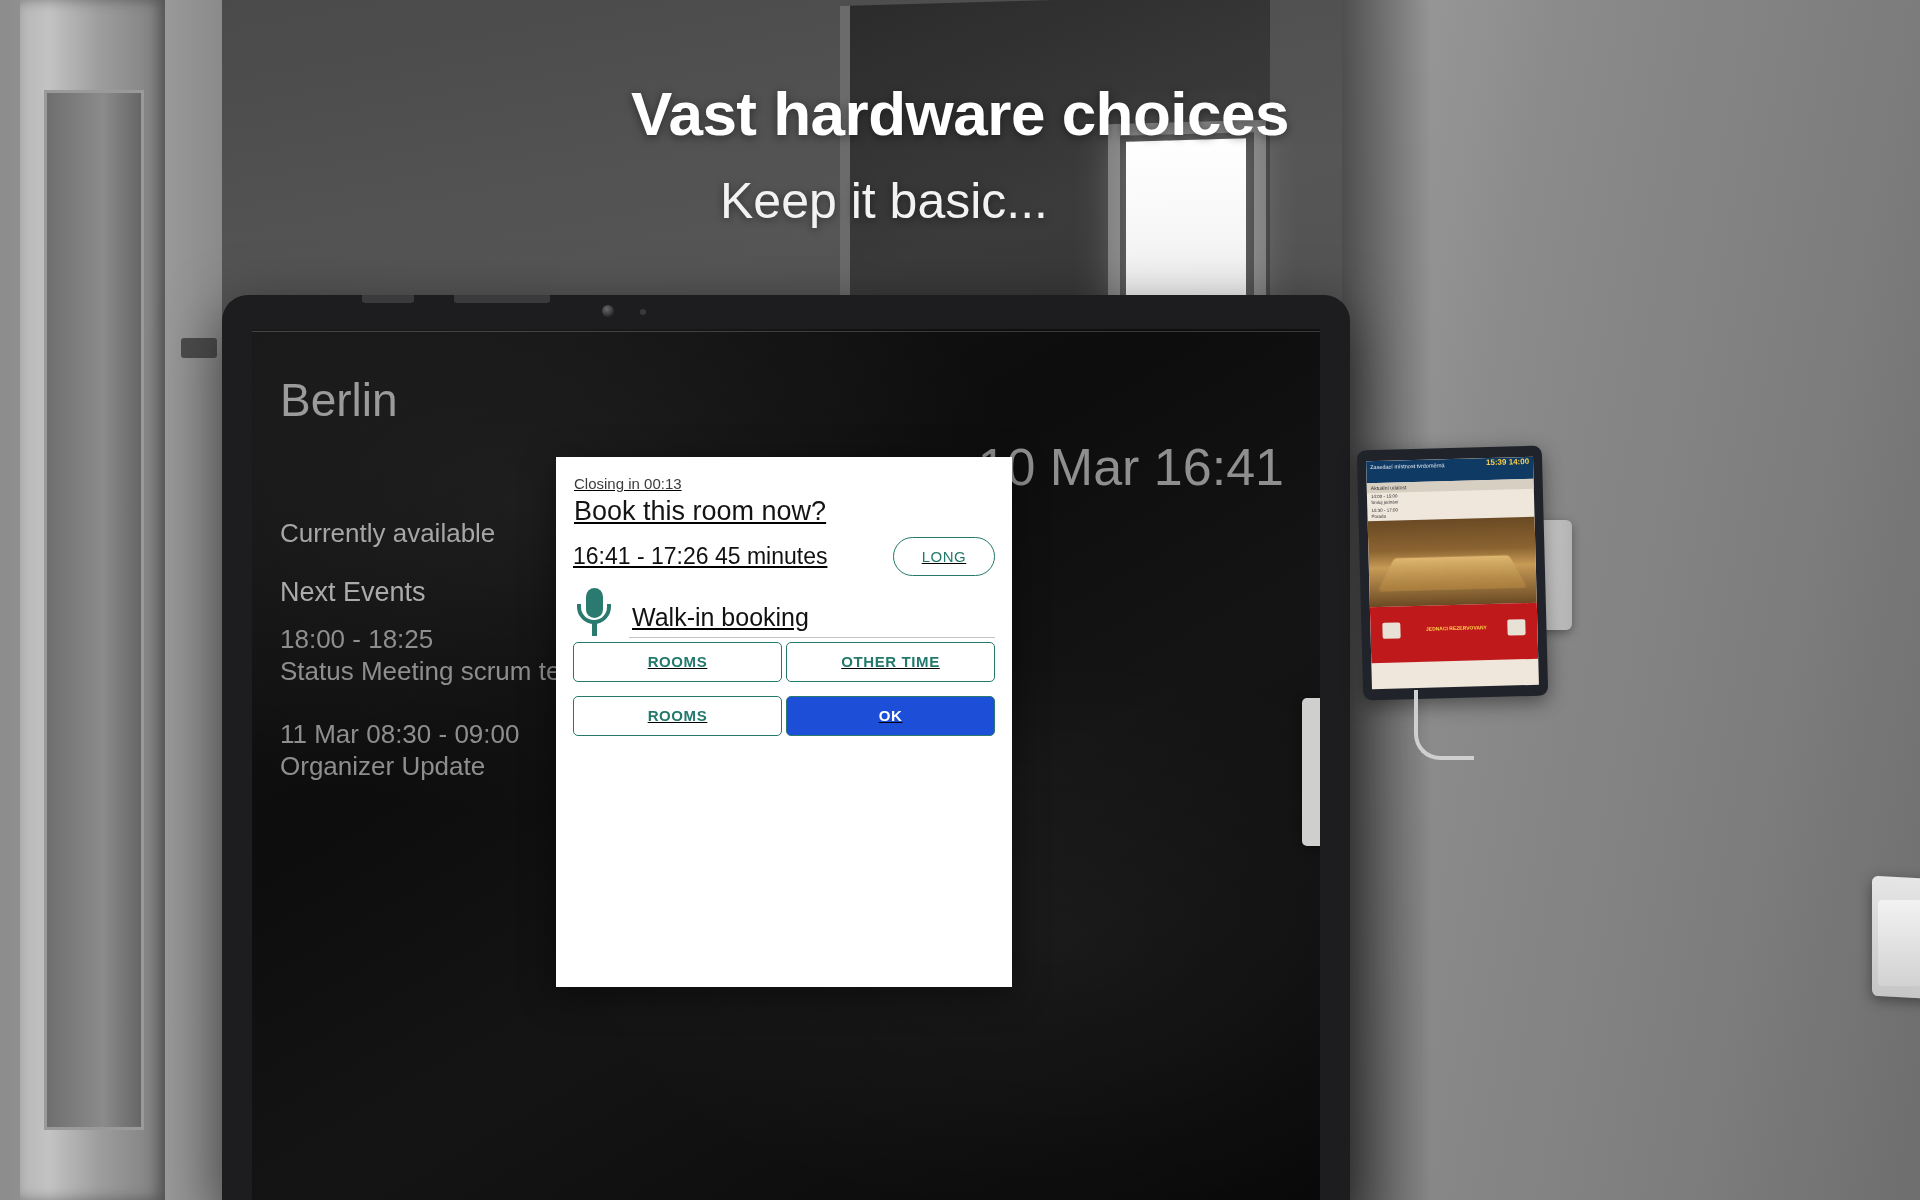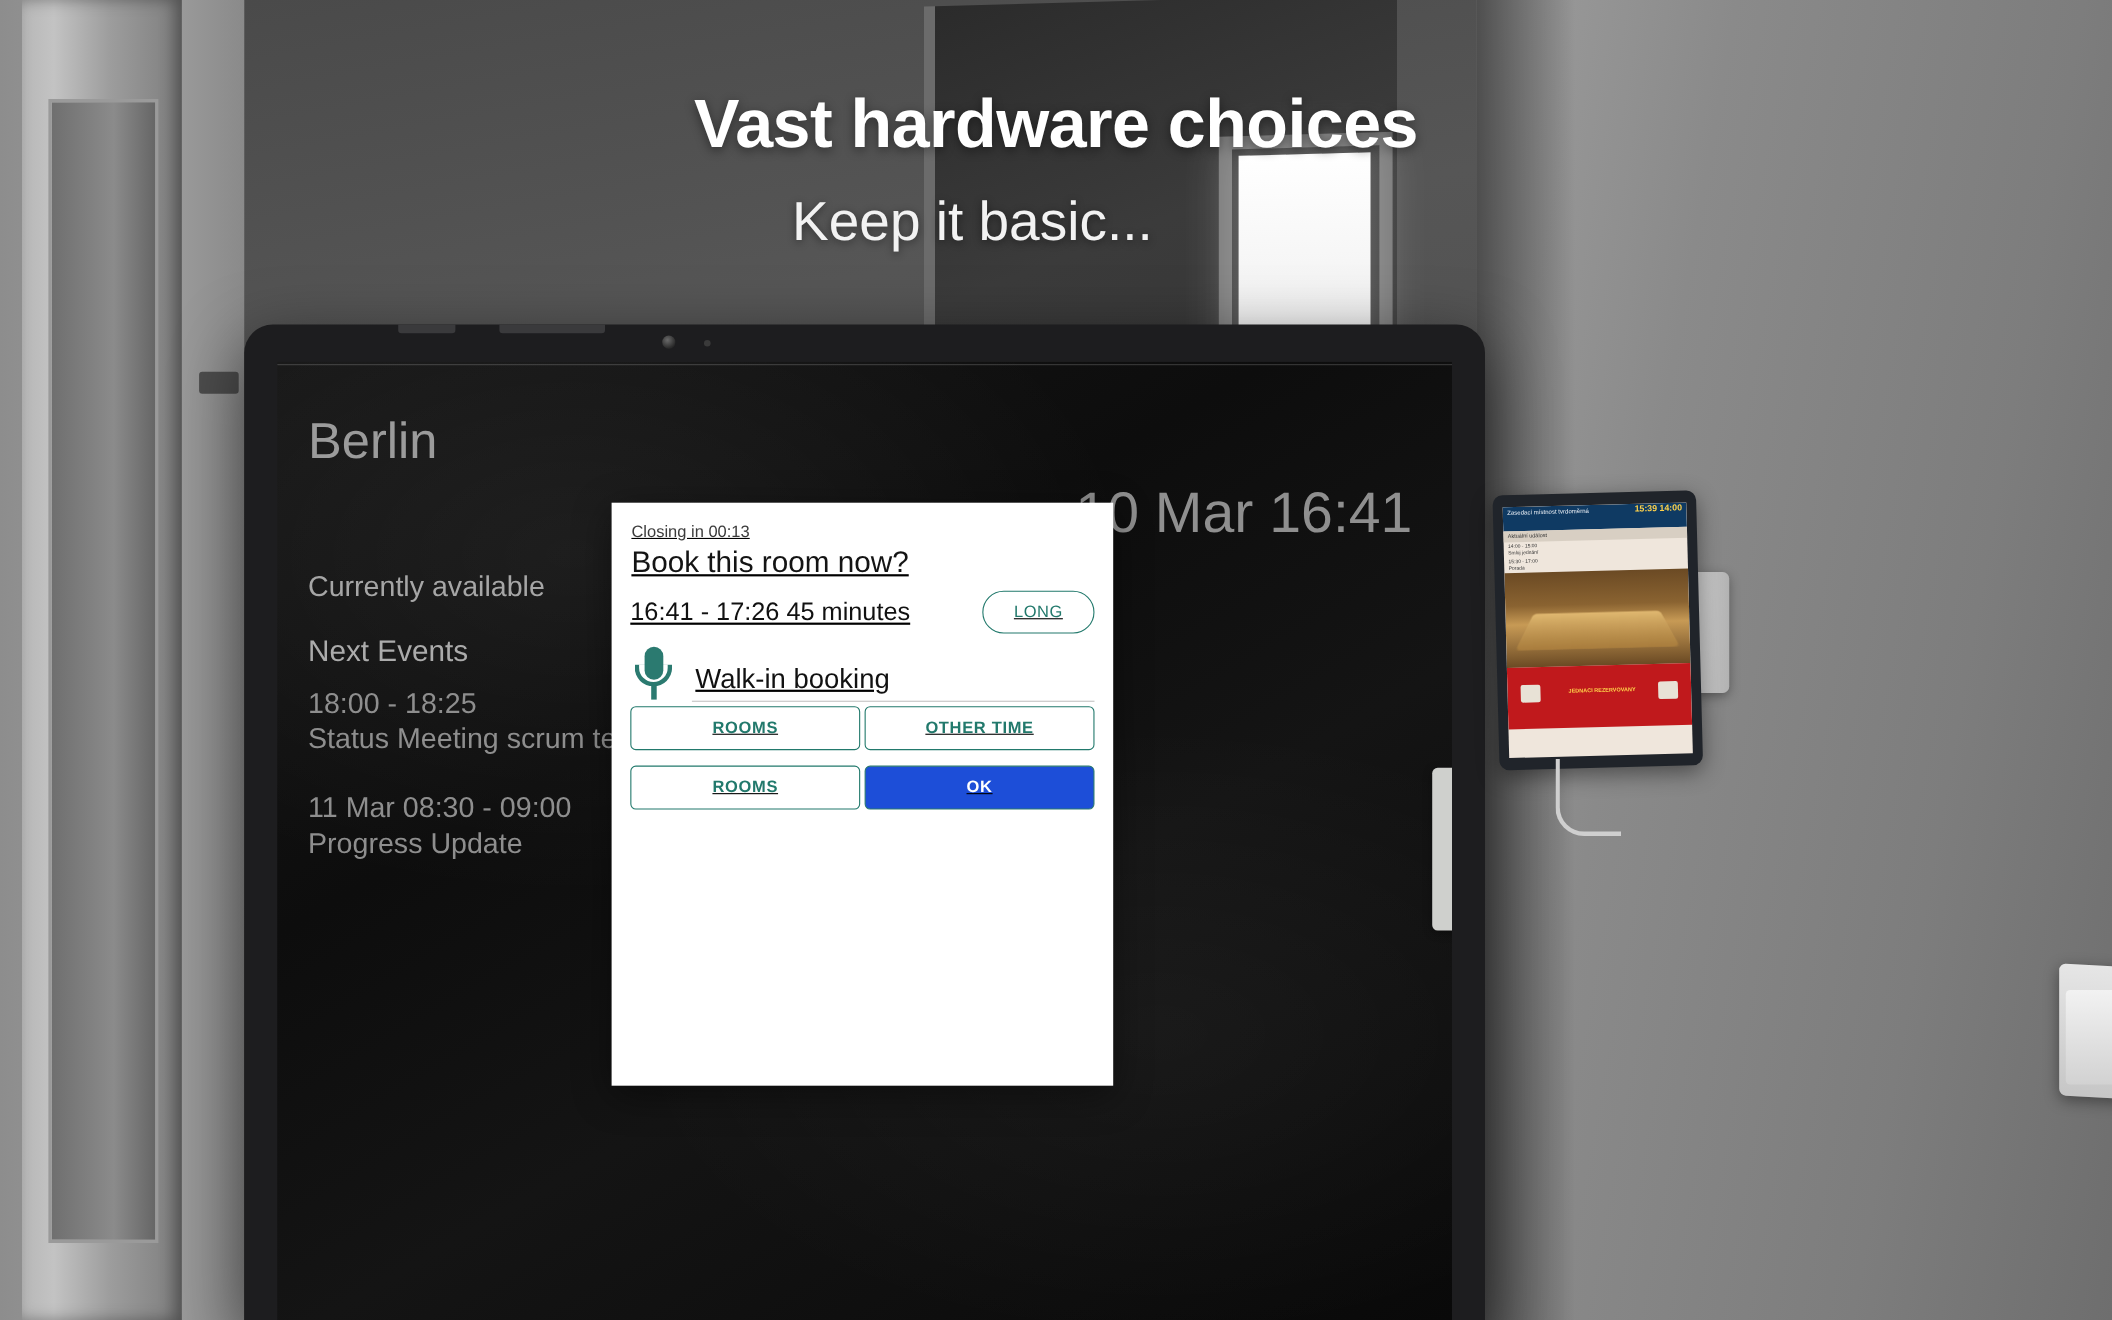--- a/index.html
+++ b/index.html
@@ -330,21 +330,21 @@
     <div id="datetime">10 Mar 16:41</div>
     <div id="availability">Currently available</div>
     <div id="next-events-label">Next Events</div>
 
     <div class="event" id="event-0">
       <div>18:00 - 18:25</div>
       <div class="event-title">Status Meeting scrum team</div>
     </div>
     <div class="event" id="event-1">
       <div>11 Mar  08:30 - 09:00</div>
-      <div class="event-title">Progress Update</div>
+      <div class="event-title">Organizer Update</div>
     </div>
 
     <div id="mrs-card">
 
       <div id="mrs-label">MEETING ROOM SCHEDULE</div>
     </div>
 
   </div>
 </div>
 

